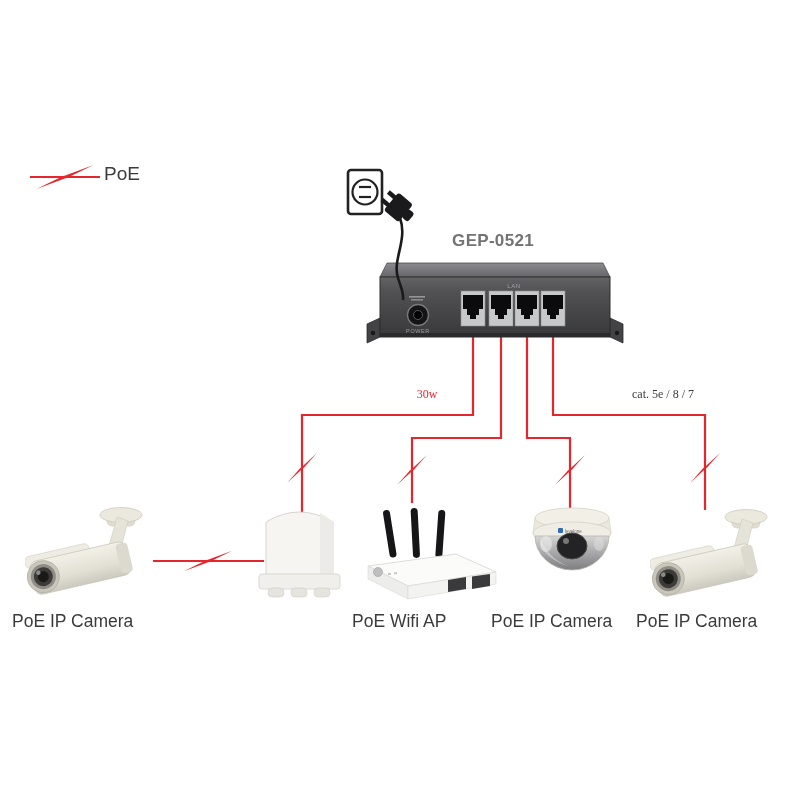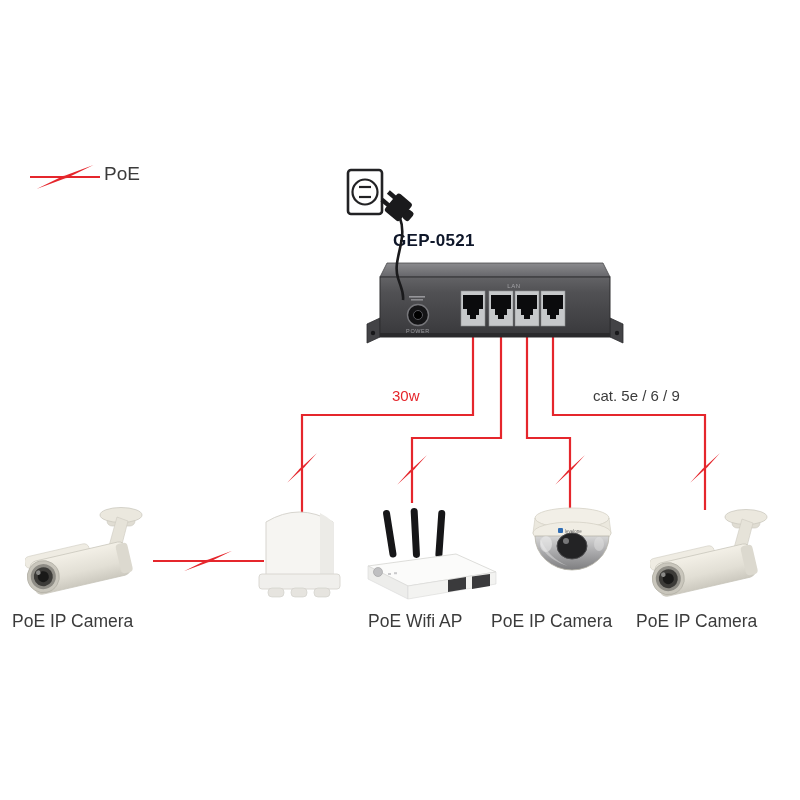--- a/index.html
+++ b/index.html
@@ -2,27 +2,27 @@
 <html><head>
 <meta charset="utf-8">
 <style>
   html,body{margin:0;padding:0;background:#ffffff;}
   .canvas{
     position:relative;width:784px;height:800px;background:#ffffff;overflow:hidden;
     font-family:"Liberation Sans","DejaVu Sans",sans-serif;color:#3b3b3b;
   }
   .abs{position:absolute;}
   .legend-label{left:104px;top:163px;font-size:19px;color:#3b3b3b;}
-  .model-label{left:393px;top:231px;width:160px;
-    font-size:17px;font-weight:bold;color:#0f172a;letter-spacing:.3px;}
-  .ann{font-size:15px;text-align:left;}
+  .model-label{left:413px;top:231px;width:160px;text-align:center;
+    font-size:17px;font-weight:bold;color:#737373;letter-spacing:.3px;}
+  .ann{font-size:12px;text-align:center;font-family:Liberation Serif, serif;}
   .ann-watt{left:392px;top:387px;width:70px;color:#e5262c;}
   .ann-cable{left:593px;top:387px;width:140px;color:#3b3b3b;}
   .dev-label{top:611px;width:160px;text-align:left;font-size:17.5px;color:#3b3b3b;}
-  .dl-0{left:12px;} .dl-1{left:225px;} .dl-2{left:368px;} .dl-3{left:491px;} .dl-4{left:636px;}
+  .dl-0{left:12px;} .dl-1{left:225px;} .dl-2{left:352px;} .dl-3{left:491px;} .dl-4{left:636px;}
   svg{display:block;}
   .svg-abs{position:absolute;}
 </style>
 </head>
 <body>
 
 <div class="canvas">
 
   <svg class="svg-abs" style="left:0;top:0" width="800" height="800" viewBox="0 0 800 800">
     <defs>
@@ -119,21 +119,21 @@
     <line x1="19" y1="37" x2="31" y2="37" stroke="#222224" stroke-width="2.2"></line>
     <g transform="translate(58,47) rotate(-50)">
       <rect x="-7" y="-17" width="4.5" height="10" fill="#1a1a1c"></rect>
       <rect x="3" y="-17" width="4.5" height="10" fill="#1a1a1c"></rect>
       <rect x="-11.5" y="-9" width="23" height="19" rx="3" fill="#1a1a1c"></rect>
       <rect x="-5.5" y="9" width="11" height="8" rx="2.5" fill="#1a1a1c"></rect>
     </g>
   </svg>
 
   <div class="abs ann ann-watt">30w</div>
-  <div class="abs ann ann-cable">cat. 5e / 6 / 9</div>
+  <div class="abs ann ann-cable">cat. 5e / 8 / 7</div>
 
   <svg class="svg-abs" style="left:25px;top:500px" width="135" height="105" viewBox="0 0 135 105">
     <rect x="82" y="14" width="28" height="12" rx="5" fill="#e0ddd3" stroke="#c9c6bc" stroke-width="0.6"></rect>
     <ellipse cx="96" cy="15" rx="21" ry="7.5" fill="#ebe8de" stroke="#ccc9bf" stroke-width="0.8"></ellipse>
     <polygon points="84,46 92,17 103,21 95,52" fill="#e6e3d9" stroke="#ccc9bf" stroke-width="0.6"></polygon>
     <g transform="rotate(-13 60 66)">
       <rect x="2" y="44" width="66" height="12" rx="5" fill="#efece3" stroke="#d0cdc3" stroke-width="0.6"></rect>
       <rect x="6" y="50" width="98" height="34" rx="7" fill="url(#gradCam)" stroke="#c6c3b9" stroke-width="0.7"></rect>
       <rect x="94" y="52" width="12" height="30" rx="4" fill="#dcd9cf"></rect>
       <circle cx="17" cy="67" r="16" fill="#c9c6bc" stroke="#b3b0a6" stroke-width="0.8"></circle>

